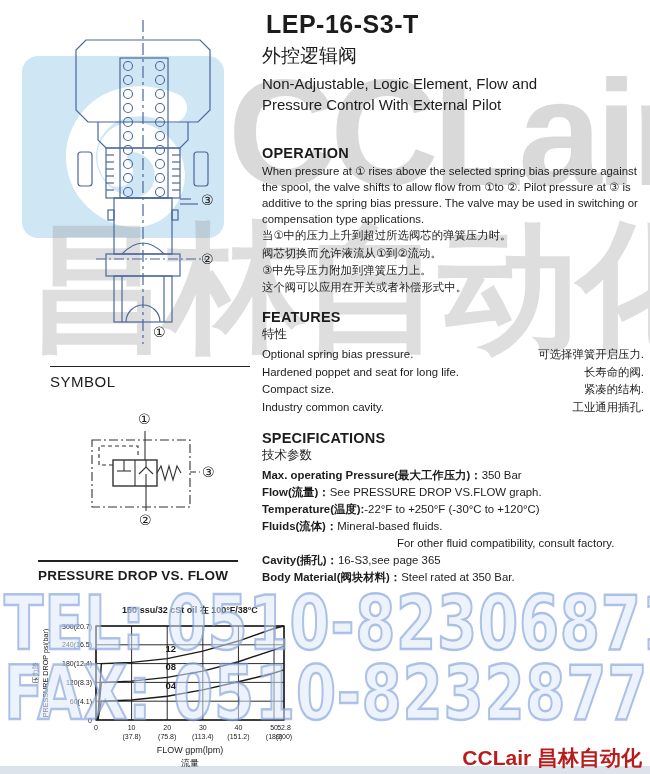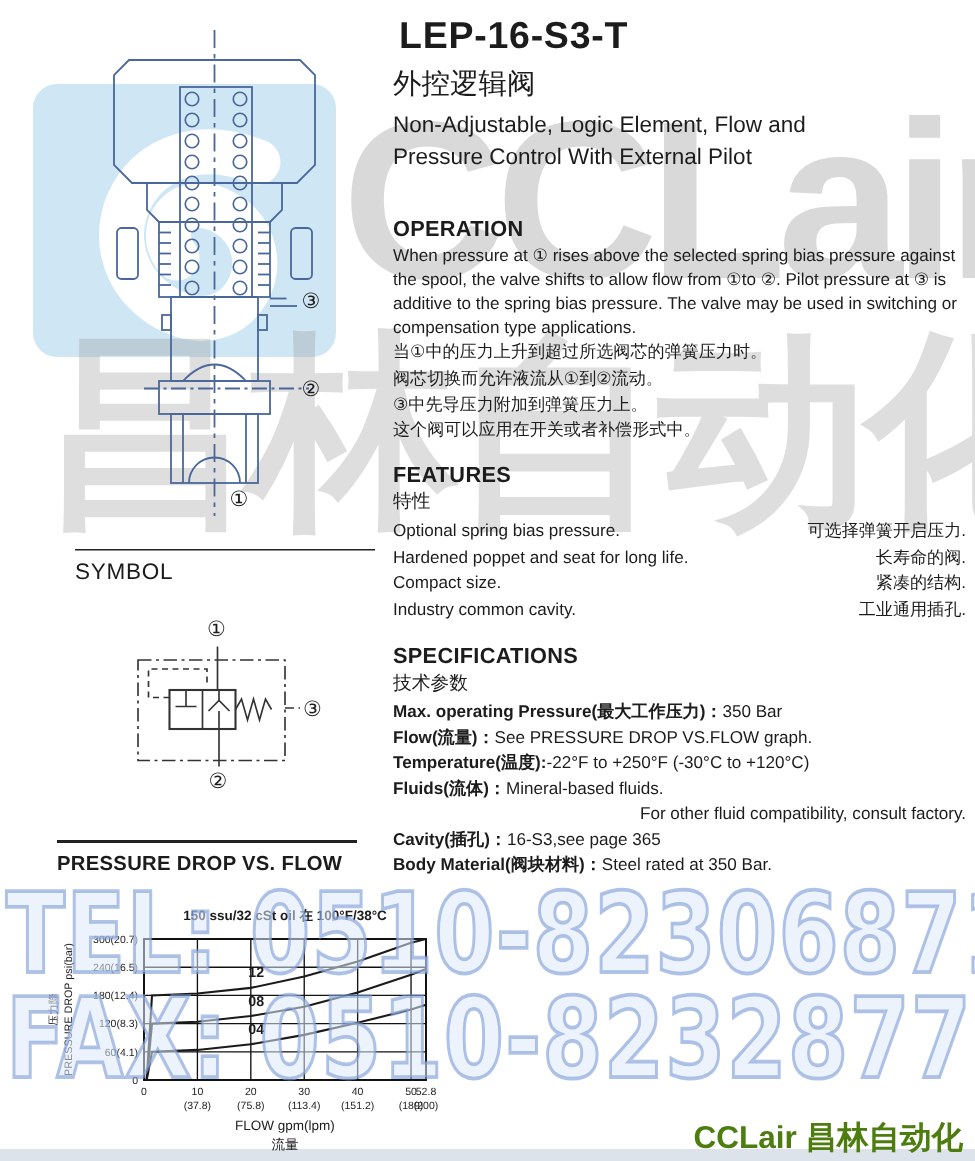--- a/index.html
+++ b/index.html
@@ -14,21 +14,21 @@
             color:rgba(145,145,145,.30);letter-spacing:-3px;white-space:nowrap;z-index:0;}
   
   .wm-phone{position:absolute;left:4px;font-size:74px;font-weight:bold;line-height:1;white-space:nowrap;
             letter-spacing:1px;transform:scaleX(.78);transform-origin:0 50%;
             color:rgba(223,233,249,.55);-webkit-text-stroke:2.5px rgba(128,158,216,.62);
             z-index:2;pointer-events:none;font-family:"DejaVu Sans",sans-serif;}
   #wm-tel{top:586px}
   #wm-fax{top:656px}
 
   #bottom-strip{position:absolute;left:0;right:0;bottom:0;height:8px;background:#dce3ea;z-index:0;}
-  #footer-brand{position:absolute;right:8px;top:744px;font-size:21px;font-weight:600;color:#4d7c0f;z-index:3;}
+  #footer-brand{position:absolute;right:8px;top:744px;font-size:21px;font-weight:600;color:#b91c1c;z-index:3;}
 
   
   #valve-block{position:absolute;left:10px;top:12px;width:250px;height:340px;z-index:1;}
   #symbol-head{position:absolute;left:30px;top:366px;width:200px;z-index:1;border-top:1.5px solid #222;
                padding-top:6px;font-size:15px;letter-spacing:.5px;margin-left:20px;}
   #symbol-block{position:absolute;left:20px;top:408px;width:230px;height:125px;z-index:1;}
   #chart-head{position:absolute;left:38px;top:560px;width:200px;z-index:1;border-top:2px solid #222;
               padding-top:6px;font-size:13.5px;font-weight:bold;letter-spacing:.2px;}
   #chart-block{position:absolute;left:32px;top:602px;width:260px;height:170px;z-index:1;}
 
@@ -42,21 +42,21 @@
   .sec-h-cn{font-size:12.5px;margin-top:1px;}
   .body-text{font-size:11.4px;line-height:1.4;margin-top:3px;}
   .cn-lines div{font-size:11.4px;line-height:1.5;}
   .features-row{display:flex;margin-top:3px;}
   .features-row .col-en{width:228px;}
   .features-row .col-cn{flex:1;text-align:right;}
   .features-row div{font-size:11.4px;line-height:1.55;}
   .spec-rows{margin-top:3px;}
   .spec-row{font-size:11.4px;line-height:1.5;}
   .spec-row .spec-label{font-weight:bold;}
-  .spec-row.indent{padding-left:135px;text-align:right;}
+  .spec-row.indent{padding-left:135px;}
 
   svg text{font-family:"Liberation Sans","DejaVu Sans",sans-serif;fill:#1c1c1c;}
 </style>
 </head>
 <body>
 
 <div class="page">
 
   <div id="wm-logo">
     <svg width="202" height="182" viewBox="0 0 202 182">

